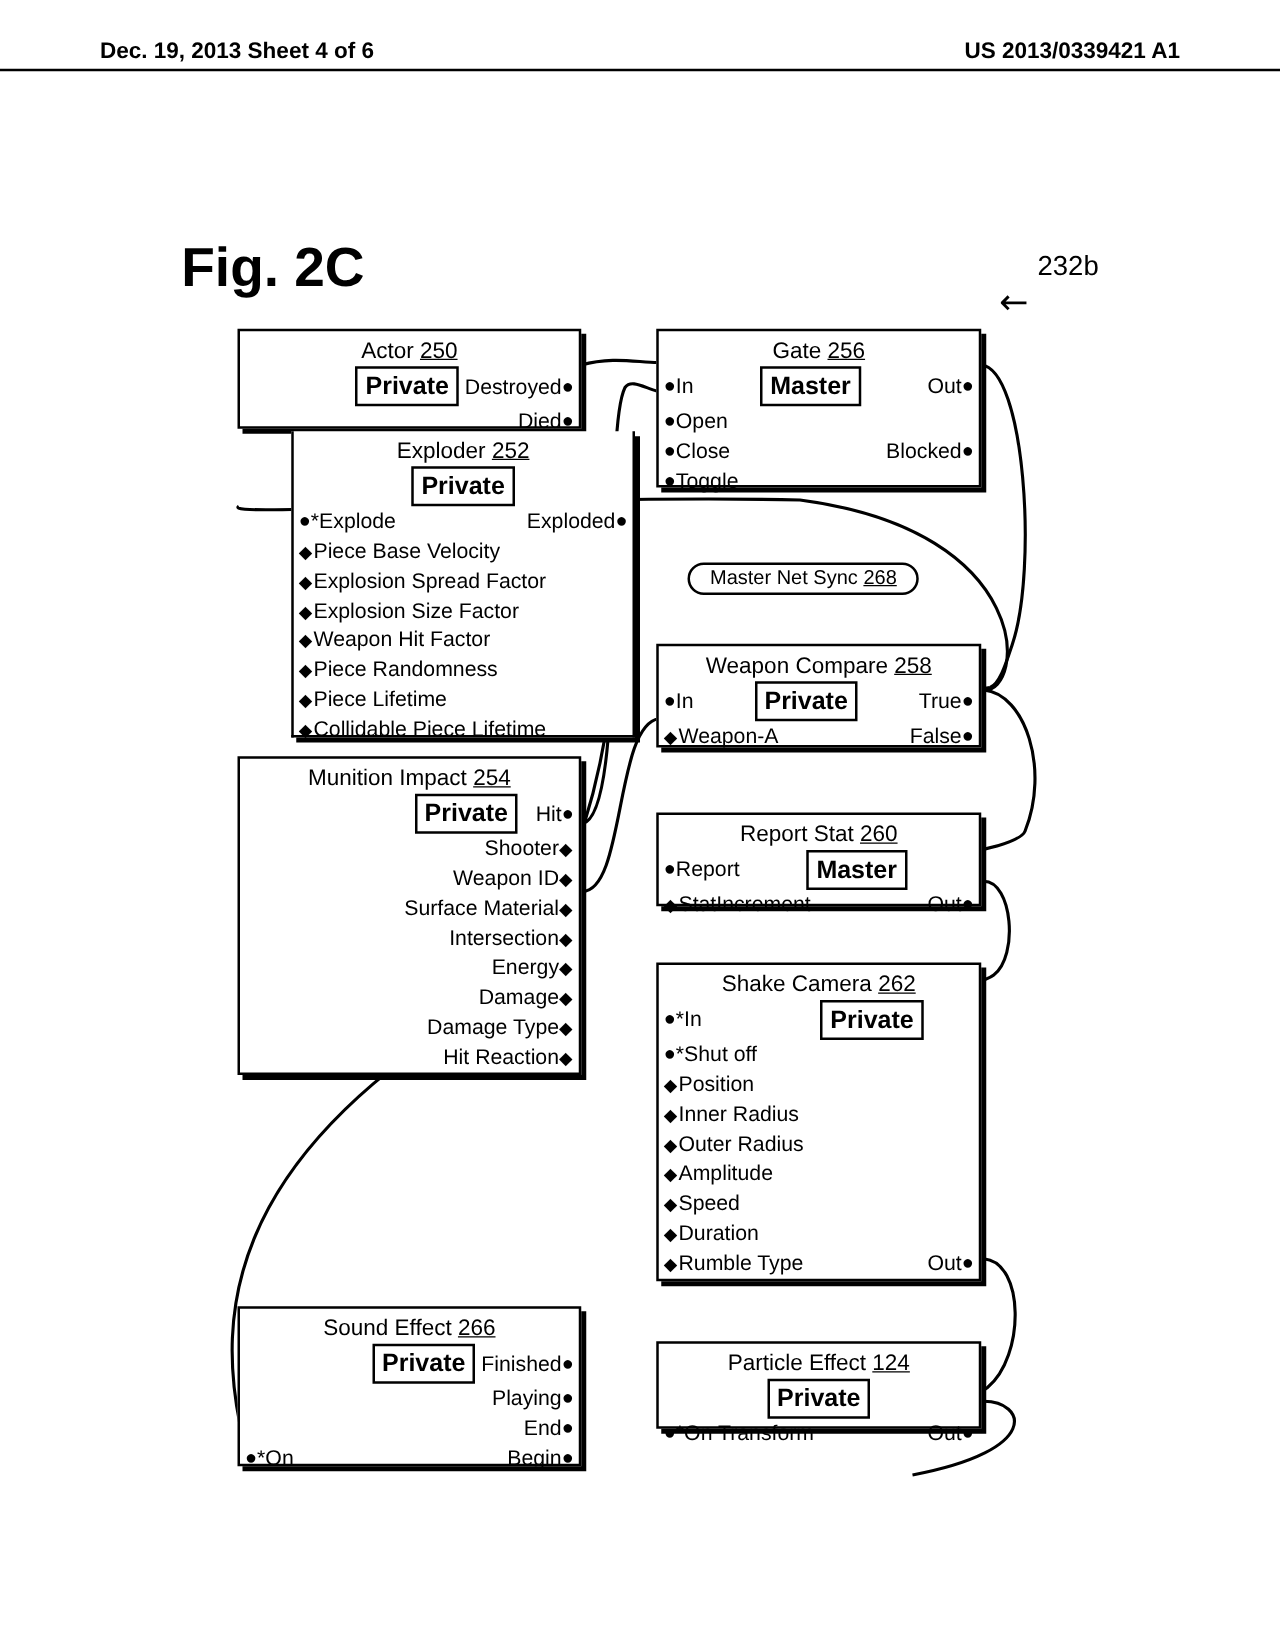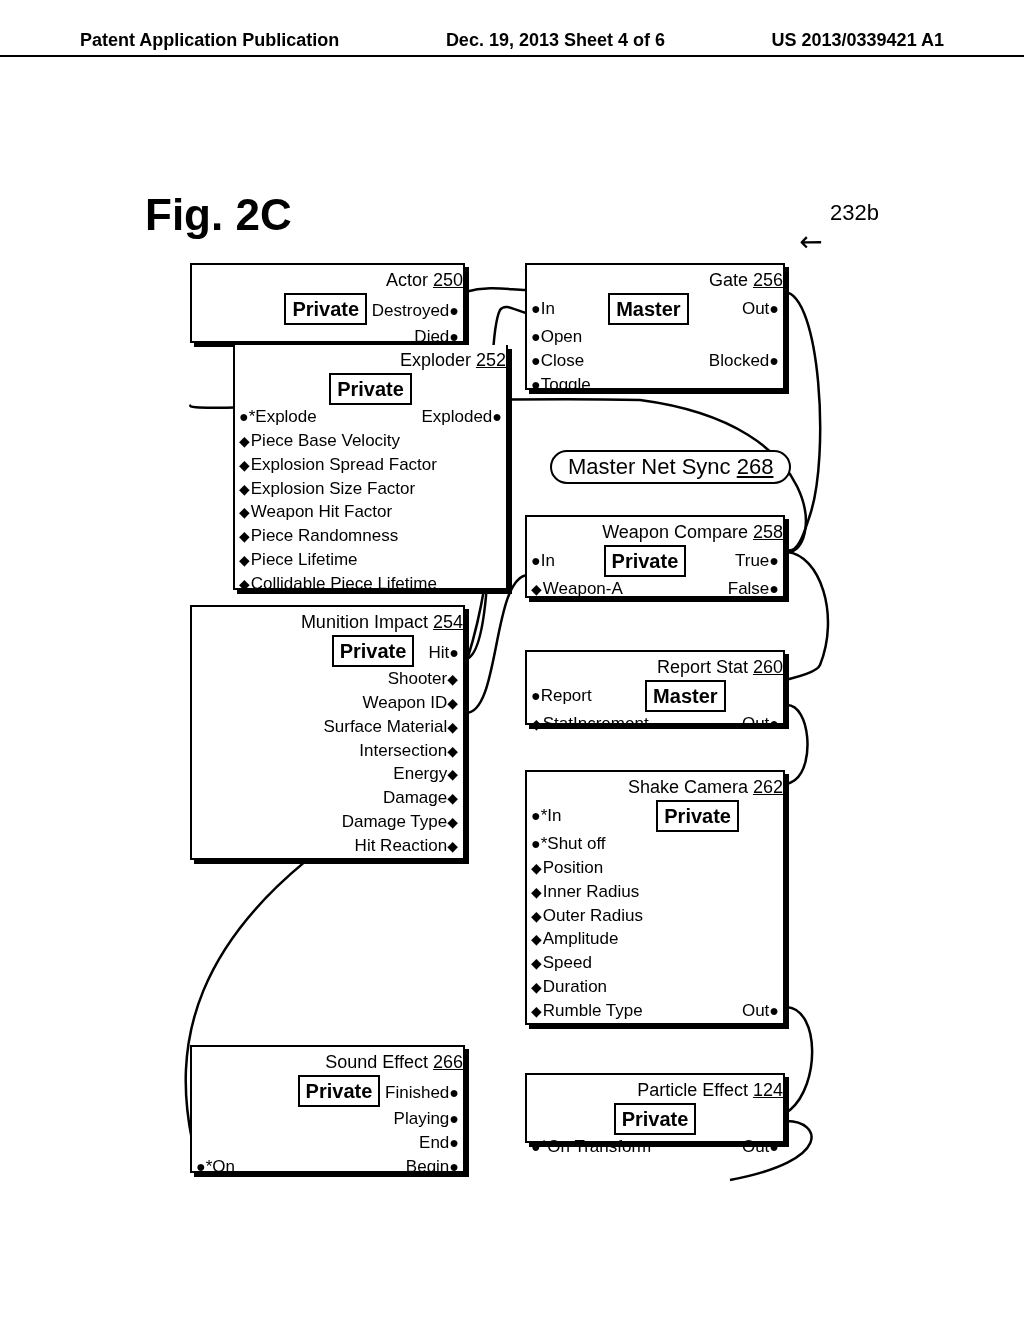--- a/index.html
+++ b/index.html
@@ -5,50 +5,49 @@
   * { box-sizing: border-box; margin: 0; padding: 0; }
   body { font-family: Arial, Helvetica, sans-serif; background: #fff; color: #000; width: 1024px; height: 1320px; position: relative; }
   .header { position: absolute; top: 30px; left: 0; right: 0; padding: 0 80px; display: flex; justify-content: space-between; font-weight: bold; font-size: 18px; }
   .header-line { position: absolute; top: 55px; left: 0; right: 0; height: 2px; background: #000; }
   .fig-label { position: absolute; top: 190px; left: 145px; font-weight: bold; font-size: 44px; }
   .ref-232b { position: absolute; top: 200px; left: 830px; font-size: 22px; }
   .arrow-232b { position: absolute; top: 225px; left: 800px; font-size: 28px; transform: rotate(45deg); }
   .container { position: absolute; top: 255px; left: 170px; width: 720px; height: 960px; }
 
   .node { position: absolute; background: #fff; border: 2px solid #000; box-shadow: 4px 4px 0 #000; font-size: 18px; line-height: 1.4; }
-  .node-title { text-align: right; padding: 3px 0 0 0; }
+  .node-title { text-align: center; padding: 3px 0 0 0; }
   .node-title .num { text-decoration: underline; }
   .tag { display: inline-block; border: 2px solid #000; padding: 0 6px; font-weight: bold; font-size: 20px; }
   .tag-row { text-align: center; }
   .row { display: flex; justify-content: space-between; align-items: center; padding: 0 4px; }
   .port-left, .port-right { font-size: 17px; white-space: nowrap; }
   .port-left::before { content: ""; }
   .dot { font-size: 16px; vertical-align: middle; }
   .diamond { font-size: 14px; margin-right: 1px; }
 
   
   .actor { left: 20px; top: 8px; width: 275px; height: 80px; }
   .exploder { left: 20px; top: 90px; width: 275px; height: 245px; border-top: none; margin-left: 43px; }
   .munition { left: 20px; top: 350px; width: 275px; height: 255px; }
   .gate { left: 355px; top: 8px; width: 260px; height: 127px; }
-  .netsync { position: absolute; left: 380px; top: 195px; border: 2px solid #000; border-radius: 50px; padding: 2px 16px; background: #fff; font-size: 22px; }
+  .netsync { position: absolute; left: 380px; top: 195px; border: 2px solid #000; border-radius: 50px; padding: 2px 16px; background: #fff; font-size: 16px; }
   .weapon-compare { left: 355px; top: 260px; width: 260px; height: 83px; }
   .report-stat { left: 355px; top: 395px; width: 260px; height: 75px; }
   .shake { left: 355px; top: 515px; width: 260px; height: 255px; }
   .particle { left: 355px; top: 818px; width: 260px; height: 70px; }
   .sound { left: 20px; top: 790px; width: 275px; height: 128px; }
 
   svg.wires { position: absolute; top: 0; left: 0; width: 720px; height: 960px; pointer-events: none; }
   svg.wires path { fill: none; stroke: #000; stroke-width: 2.5; }
 </style>
 </head>
 <body>
 
 <div class="header">
-  <span>Patent Application Publication</span>
   <span>Dec. 19, 2013  Sheet 4 of 6</span>
   <span>US 2013/0339421 A1</span>
 </div>
 <div class="header-line"></div>
 
 <div class="fig-label">Fig. 2C</div>
 <div class="ref-232b">232b</div>
 <div class="arrow-232b">↙</div>
 
 <div class="container">

